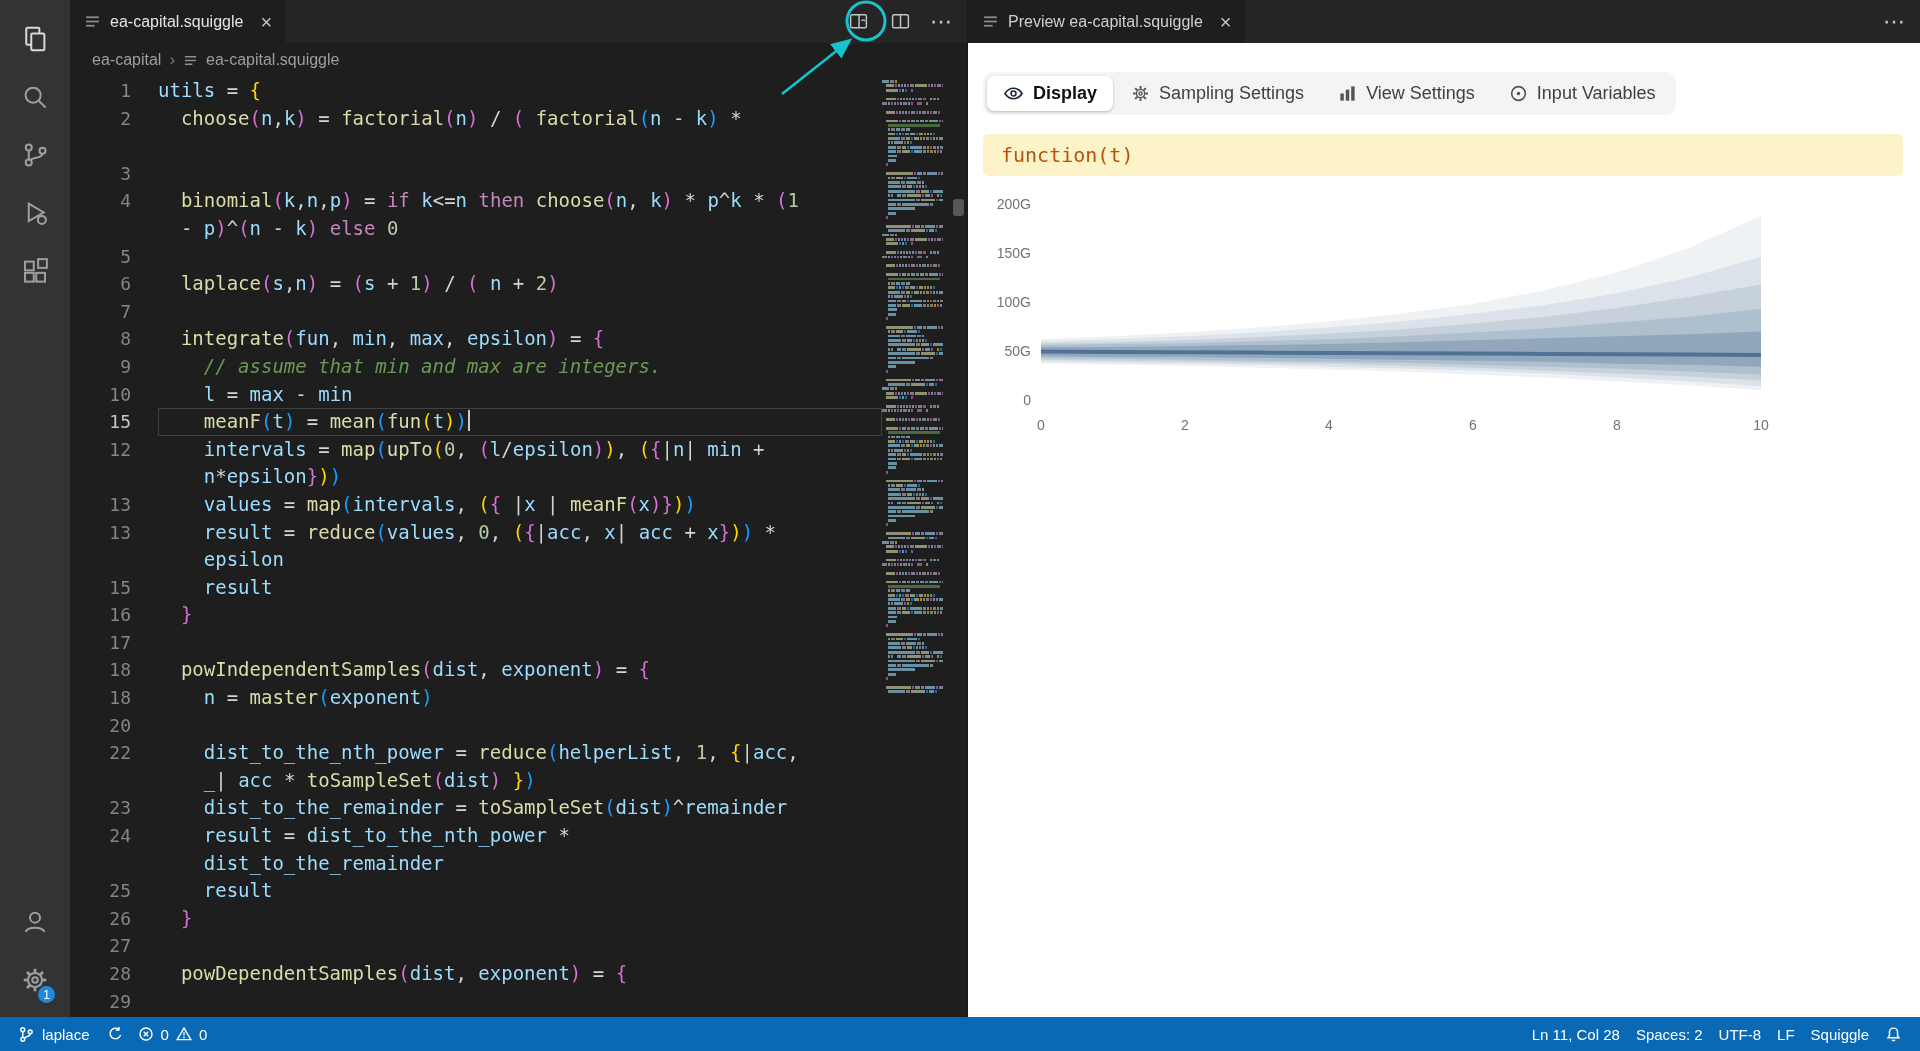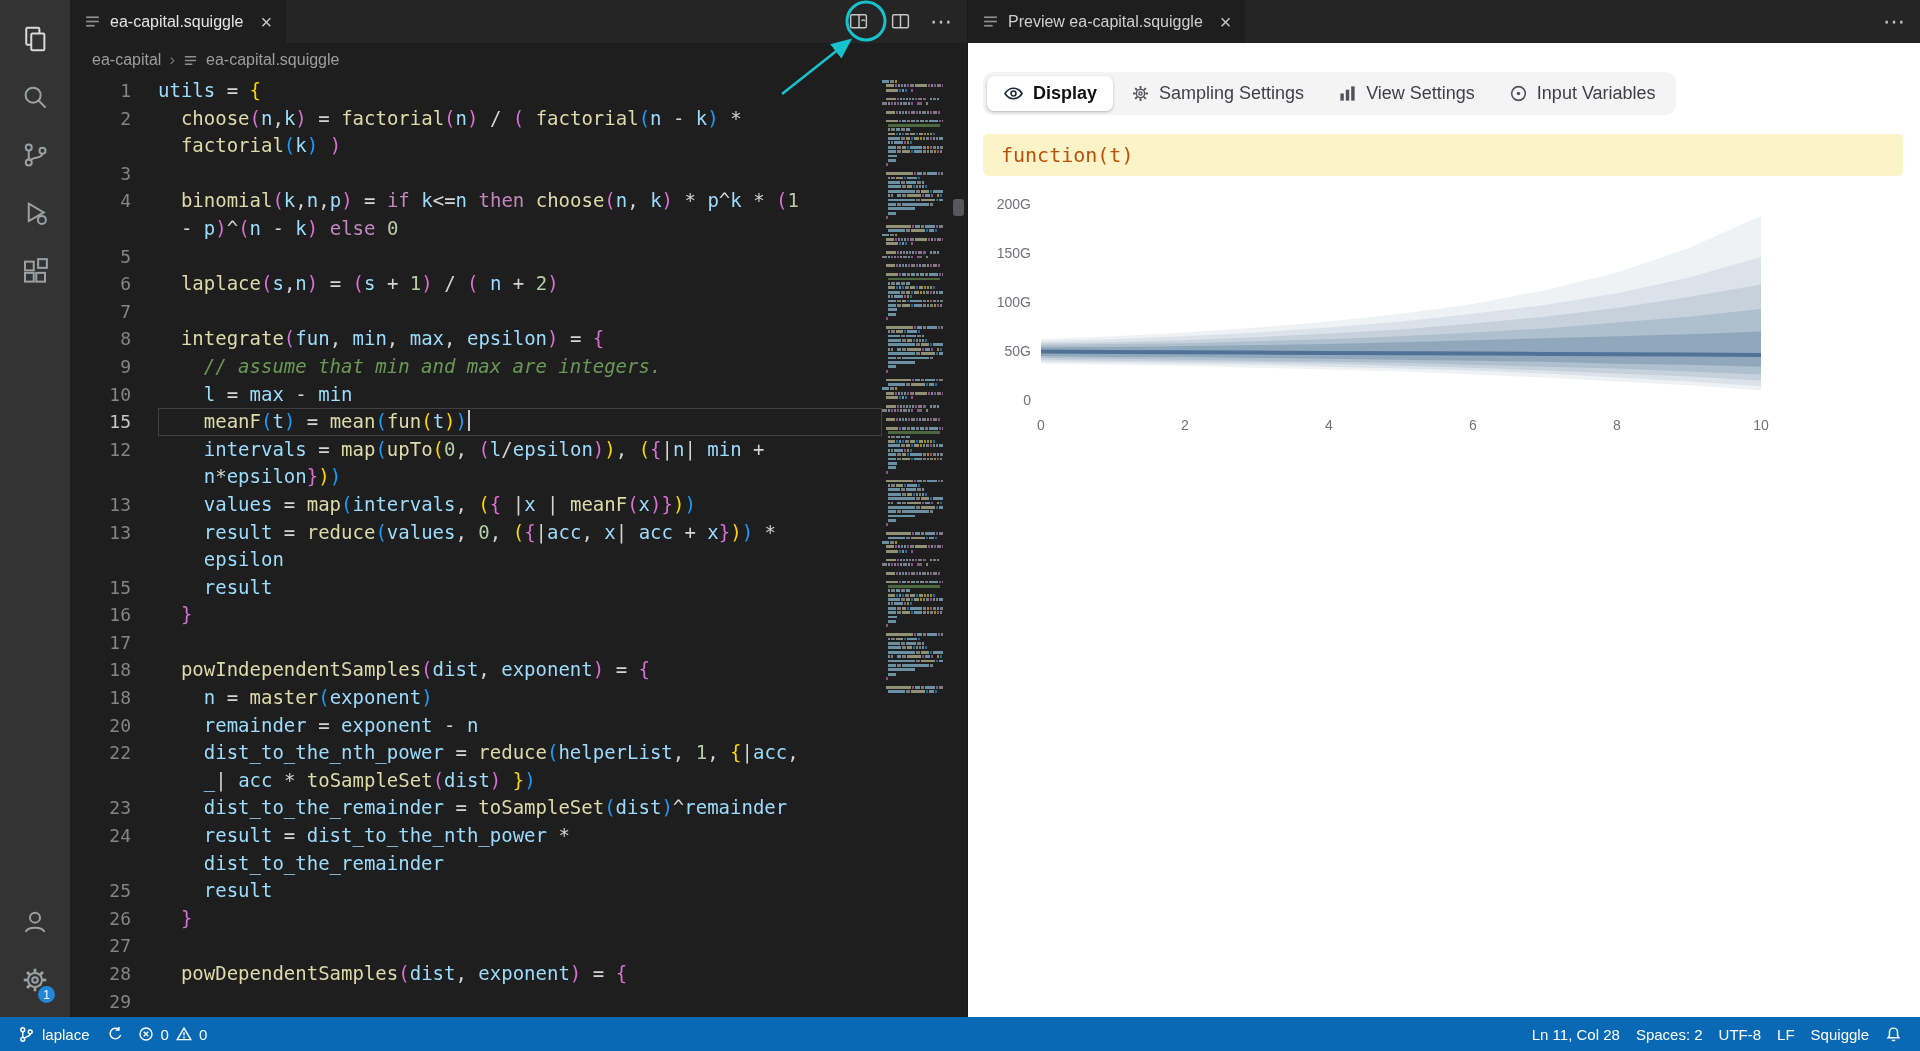--- a/index.html
+++ b/index.html
@@ -194,21 +194,20 @@
             <div class="crow">
               <span class="ln">1</span>
               <span class="lc"><span class="tk-v">utils</span><span class="tk-o"> = </span><span class="tk-p1">{</span></span>
             </div>
             <div class="crow">
               <span class="ln">2</span>
               <span class="lc"><span class="tk-o">  </span><span class="tk-f">choose</span><span class="tk-p2">(</span><span class="tk-v">n</span><span class="tk-o">,</span><span class="tk-v">k</span><span class="tk-p2">)</span><span class="tk-o"> = </span><span class="tk-f">factorial</span><span class="tk-p2">(</span><span class="tk-v">n</span><span class="tk-p2">)</span><span class="tk-o"> / </span><span class="tk-p2">(</span><span class="tk-o"> </span><span class="tk-f">factorial</span><span class="tk-p3">(</span><span class="tk-v">n</span><span class="tk-o"> - </span><span class="tk-v">k</span><span class="tk-p3">)</span><span class="tk-o"> *</span></span>
             </div>
             <div class="crow">
               <span class="ln"></span>
-              <span class="lc"><span class="tk-o">  </span><span class="tk-f">factorial</span><span class="tk-p3">(</span><span class="tk-v">k</span><span class="tk-p3">)</span><span class="tk-o"> </span><span class="tk-p2">)</span></span>
             </div>
             <div class="crow">
               <span class="ln">3</span>
               <span class="lc"></span>
             </div>
             <div class="crow">
               <span class="ln">4</span>
               <span class="lc"><span class="tk-o">  </span><span class="tk-f">binomial</span><span class="tk-p2">(</span><span class="tk-v">k</span><span class="tk-o">,</span><span class="tk-v">n</span><span class="tk-o">,</span><span class="tk-v">p</span><span class="tk-p2">)</span><span class="tk-o"> = </span><span class="tk-k">if</span><span class="tk-o"> </span><span class="tk-v">k</span><span class="tk-o">&lt;=</span><span class="tk-v">n</span><span class="tk-o"> </span><span class="tk-k">then</span><span class="tk-o"> </span><span class="tk-f">choose</span><span class="tk-p2">(</span><span class="tk-v">n</span><span class="tk-o">, </span><span class="tk-v">k</span><span class="tk-p2">)</span><span class="tk-o"> * </span><span class="tk-v">p</span><span class="tk-o">^</span><span class="tk-v">k</span><span class="tk-o"> * </span><span class="tk-p2">(</span><span class="tk-n">1</span></span>
             </div>
             <div class="crow">
@@ -278,21 +277,20 @@
             <div class="crow">
               <span class="ln">18</span>
               <span class="lc"><span class="tk-o">  </span><span class="tk-f">powIndependentSamples</span><span class="tk-p2">(</span><span class="tk-v">dist</span><span class="tk-o">, </span><span class="tk-v">exponent</span><span class="tk-p2">)</span><span class="tk-o"> = </span><span class="tk-p2">{</span></span>
             </div>
             <div class="crow">
               <span class="ln">18</span>
               <span class="lc"><span class="tk-o">    </span><span class="tk-v">n</span><span class="tk-o"> = </span><span class="tk-f">master</span><span class="tk-p3">(</span><span class="tk-v">exponent</span><span class="tk-p3">)</span></span>
             </div>
             <div class="crow">
               <span class="ln">20</span>
-              <span class="lc"><span class="tk-o">    </span><span class="tk-v">remainder</span><span class="tk-o"> = </span><span class="tk-v">exponent</span><span class="tk-o"> - </span><span class="tk-v">n</span></span>
             </div>
             <div class="crow">
               <span class="ln">22</span>
               <span class="lc"><span class="tk-o">    </span><span class="tk-v">dist_to_the_nth_power</span><span class="tk-o"> = </span><span class="tk-f">reduce</span><span class="tk-p3">(</span><span class="tk-v">helperList</span><span class="tk-o">, </span><span class="tk-n">1</span><span class="tk-o">, </span><span class="tk-p1">{</span><span class="tk-o">|</span><span class="tk-v">acc</span><span class="tk-o">,</span></span>
             </div>
             <div class="crow">
               <span class="ln"></span>
               <span class="lc"><span class="tk-o">    </span><span class="tk-v">_</span><span class="tk-o">|</span><span class="tk-o"> </span><span class="tk-v">acc</span><span class="tk-o"> * </span><span class="tk-f">toSampleSet</span><span class="tk-p2">(</span><span class="tk-v">dist</span><span class="tk-p2">)</span><span class="tk-o"> </span><span class="tk-p1">}</span><span class="tk-p3">)</span></span>
             </div>
             <div class="crow">

